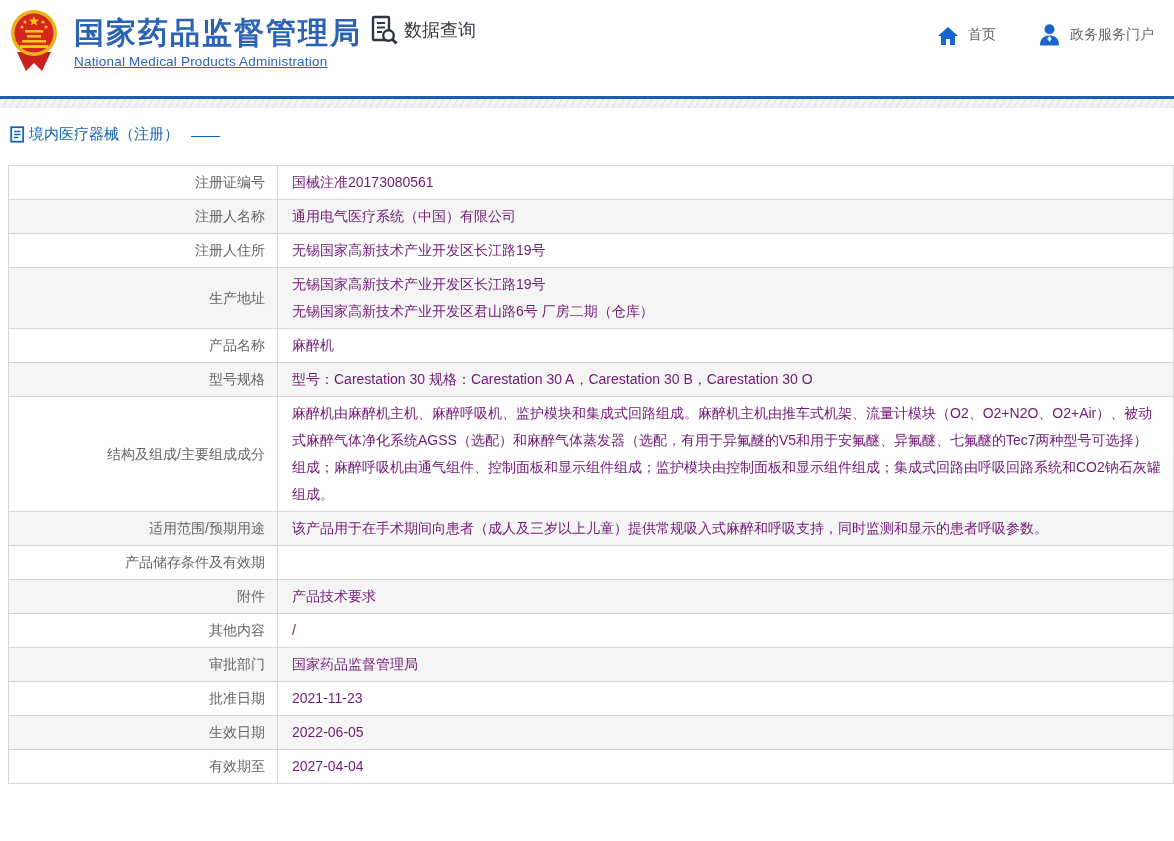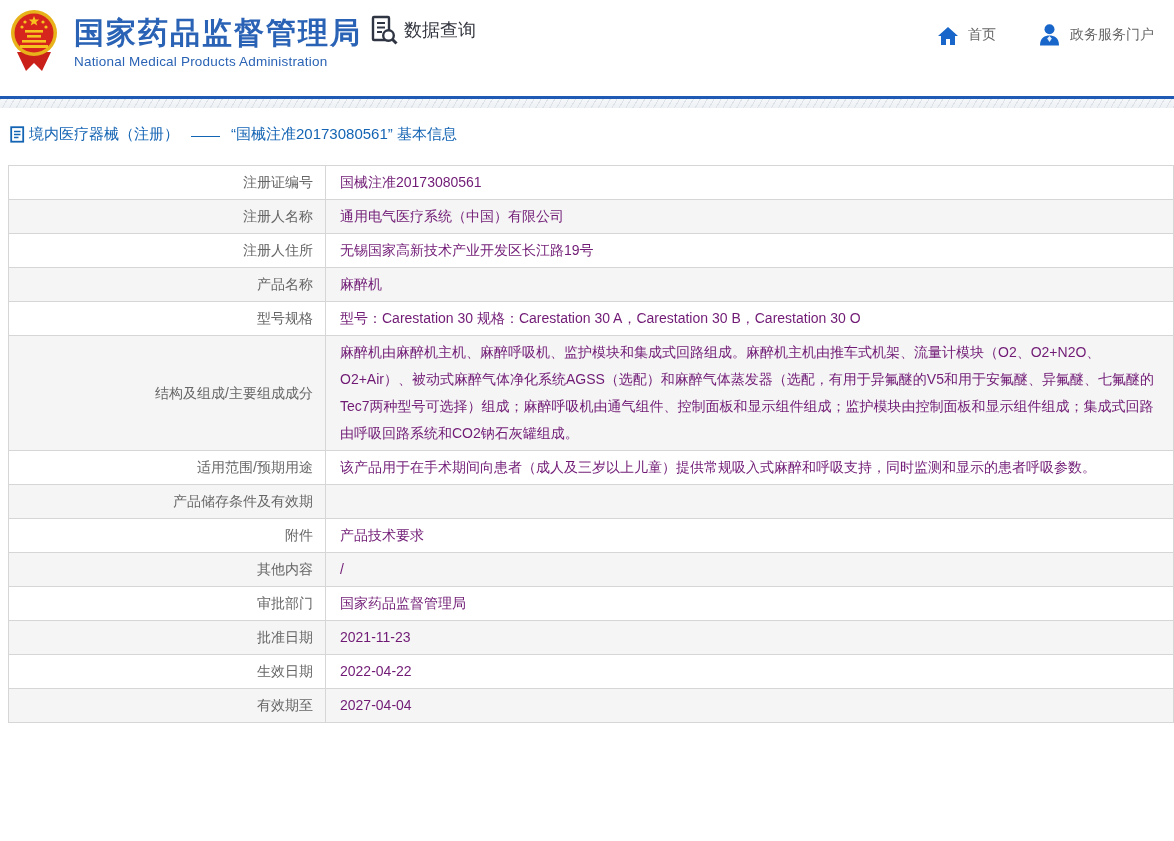--- a/index.html
+++ b/index.html
@@ -11,21 +11,21 @@
     color: #555;
   }
 
   
   .site-header { position: relative; height: 96px; background: #fff; }
 
   .logo-block { position: absolute; left: 10px; top: 8px; display: flex; align-items: center; }
   .emblem { width: 48px; height: 68px; display: block; }
   .site-names { margin-left: 16px; }
   .site-zh { font-size: 30px; font-weight: bold; color: #2a63b5; letter-spacing: 2px; line-height: 34px; }
-  .site-en { font-size: 13.5px; color: #2a63b5; margin-top: 4px; letter-spacing: 0.2px; }
+  .site-en { font-size: 13.5px; color: #2a63b5; margin-top: 4px; letter-spacing: 0.2px; text-decoration: underline; }
 
   .data-query { position: absolute; left: 368px; top: 14px; display: flex; align-items: center; gap: 5px;
                 font-size: 18px; color: #33363f; cursor: pointer; }
   .data-query .dq-icon { display: flex; }
 
   .right-nav { position: absolute; right: 20px; top: 24px; display: flex; gap: 42px; }
   .nav-item { display: flex; flex-direction: row; align-items: center; gap: 9px;
               font-size: 14px; color: #666; text-decoration: none; cursor: pointer; }
   .nav-item .nav-icon { height: 22px; display: flex; align-items: flex-end; }
 
@@ -41,21 +41,21 @@
   .breadcrumb { margin: 17px 0 0 10px; display: flex; align-items: center;
                 font-size: 15px; color: #1464b4; }
   .breadcrumb .bc-icon { display: flex; margin-right: 4px; }
   .bc-sep { margin: 0 12px; letter-spacing: -1px; }
   .bc-section { cursor: pointer; }
 
   
   .info-table { border-collapse: collapse; margin: 21px 0 0 8px; width: 1166px;
                 table-layout: fixed; font-size: 14px; }
   .info-table th, .info-table td { border: 1px solid #d6d6d6; line-height: 27px; vertical-align: middle; }
-  .info-table th { width: 317px; padding: 3px 12px 3px 6px; text-align: right;
+  .info-table th { width: 269px; padding: 3px 12px 3px 6px; text-align: right;
                    font-weight: normal; color: #666; }
   .info-table td { padding: 3px 12px 3px 14px; color: #701a75; white-space: pre-line; }
   .info-table tbody tr:nth-child(even) { background: #f5f5f5; }
 </style>
 </head>
 <body>
 
 <header class="site-header">
   <div class="logo-block">
     <span class="emblem">
@@ -123,38 +123,42 @@
   <span class="bc-icon">
     <svg width="15" height="17" viewBox="0 0 15 17">
       <rect x="1.2" y="1.2" width="12" height="14.5" fill="none" stroke="#1464b4" stroke-width="1.8"></rect>
       <line x1="4" y1="5.5" x2="10.5" y2="5.5" stroke="#1464b4" stroke-width="1.5"></line>
       <line x1="4" y1="8.5" x2="10.5" y2="8.5" stroke="#1464b4" stroke-width="1.5"></line>
       <line x1="4" y1="11.5" x2="8.5" y2="11.5" stroke="#1464b4" stroke-width="1.5"></line>
     </svg>
   </span>
   <span class="bc-section">境内医疗器械（注册）</span>
   <span class="bc-sep">——</span>
-  <span class="bc-title">“国械注准20173080561” 基本信息</span>
 </div>
 
 <table class="info-table">
   <tbody>
     <tr>
       <th>注册证编号</th>
       <td>国械注准20173080561</td>
     </tr>
     <tr>
       <th>注册人名称</th>
       <td>通用电气医疗系统（中国）有限公司</td>
     </tr>
     <tr>
       <th>注册人住所</th>
       <td>无锡国家高新技术产业开发区长江路19号</td>
     </tr>
     <tr>
+      <th>生产地址</th>
+      <td>无锡国家高新技术产业开发区长江路19号
+无锡国家高新技术产业开发区君山路6号 厂房二期（仓库）</td>
+    </tr>
+    <tr>
       <th>产品名称</th>
       <td>麻醉机</td>
     </tr>
     <tr>
       <th>型号规格</th>
       <td>型号：Carestation 30 规格：Carestation 30 A，Carestation 30 B，Carestation 30 O</td>
     </tr>
     <tr>
       <th>结构及组成/主要组成成分</th>
       <td>麻醉机由麻醉机主机、麻醉呼吸机、监护模块和集成式回路组成。麻醉机主机由推车式机架、流量计模块（O2、O2+N2O、O2+Air）、被动式麻醉气体净化系统AGSS（选配）和麻醉气体蒸发器（选配，有用于异氟醚的V5和用于安氟醚、异氟醚、七氟醚的Tec7两种型号可选择）组成；麻醉呼吸机由通气组件、控制面板和显示组件组成；监护模块由控制面板和显示组件组成；集成式回路由呼吸回路系统和CO2钠石灰罐组成。</td>
@@ -178,21 +182,21 @@
     <tr>
       <th>审批部门</th>
       <td>国家药品监督管理局</td>
     </tr>
     <tr>
       <th>批准日期</th>
       <td>2021-11-23</td>
     </tr>
     <tr>
       <th>生效日期</th>
-      <td>2022-04-22</td>
+      <td>2022-06-05</td>
     </tr>
     <tr>
       <th>有效期至</th>
       <td>2027-04-04</td>
     </tr>
 
   </tbody>
 </table>
 
 </body></html>

